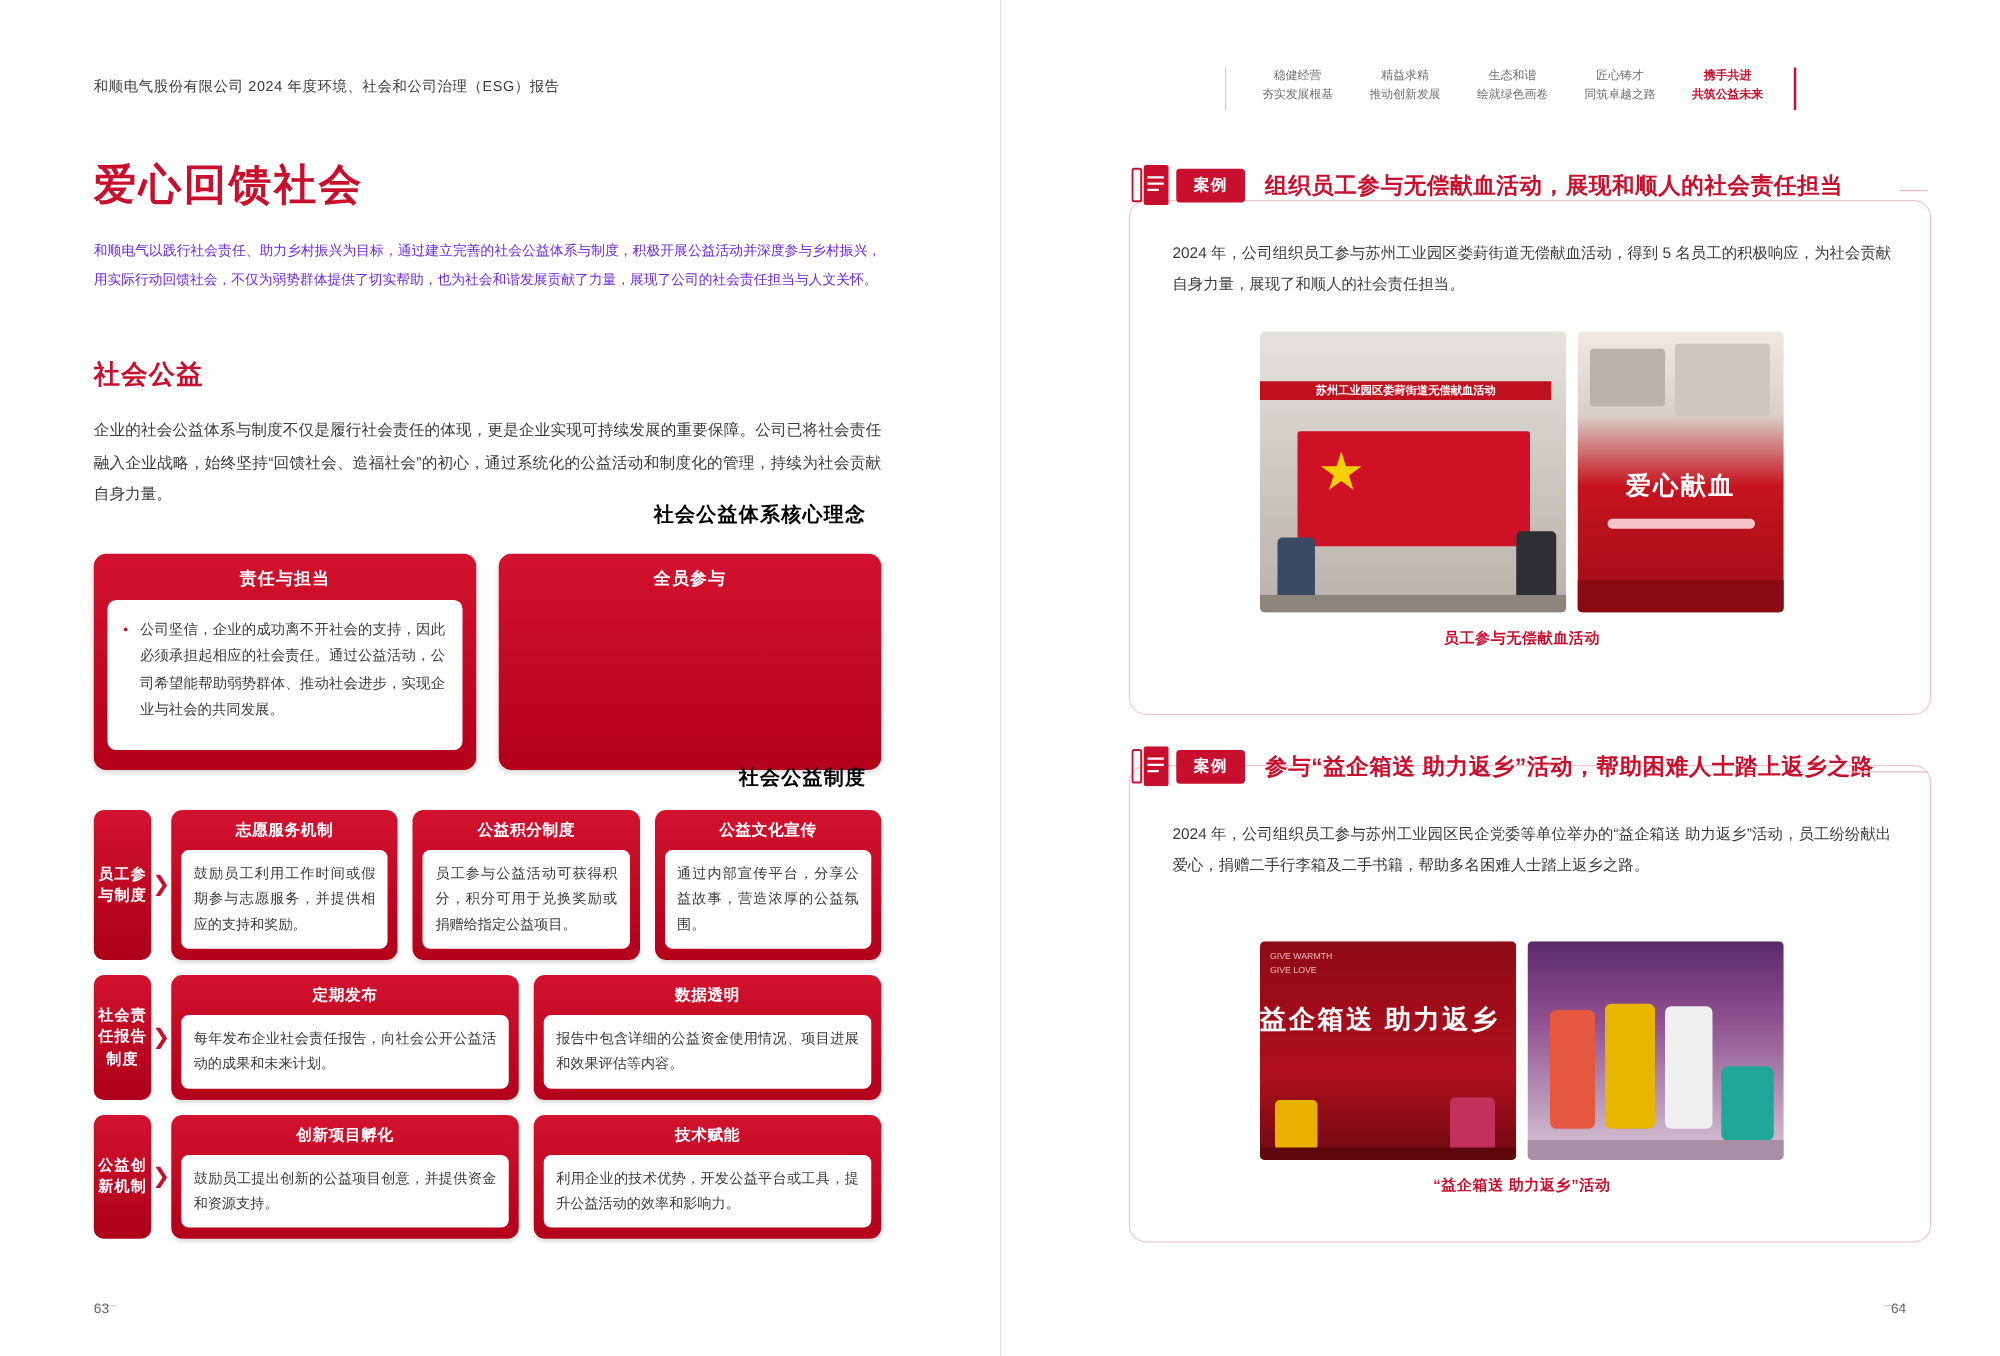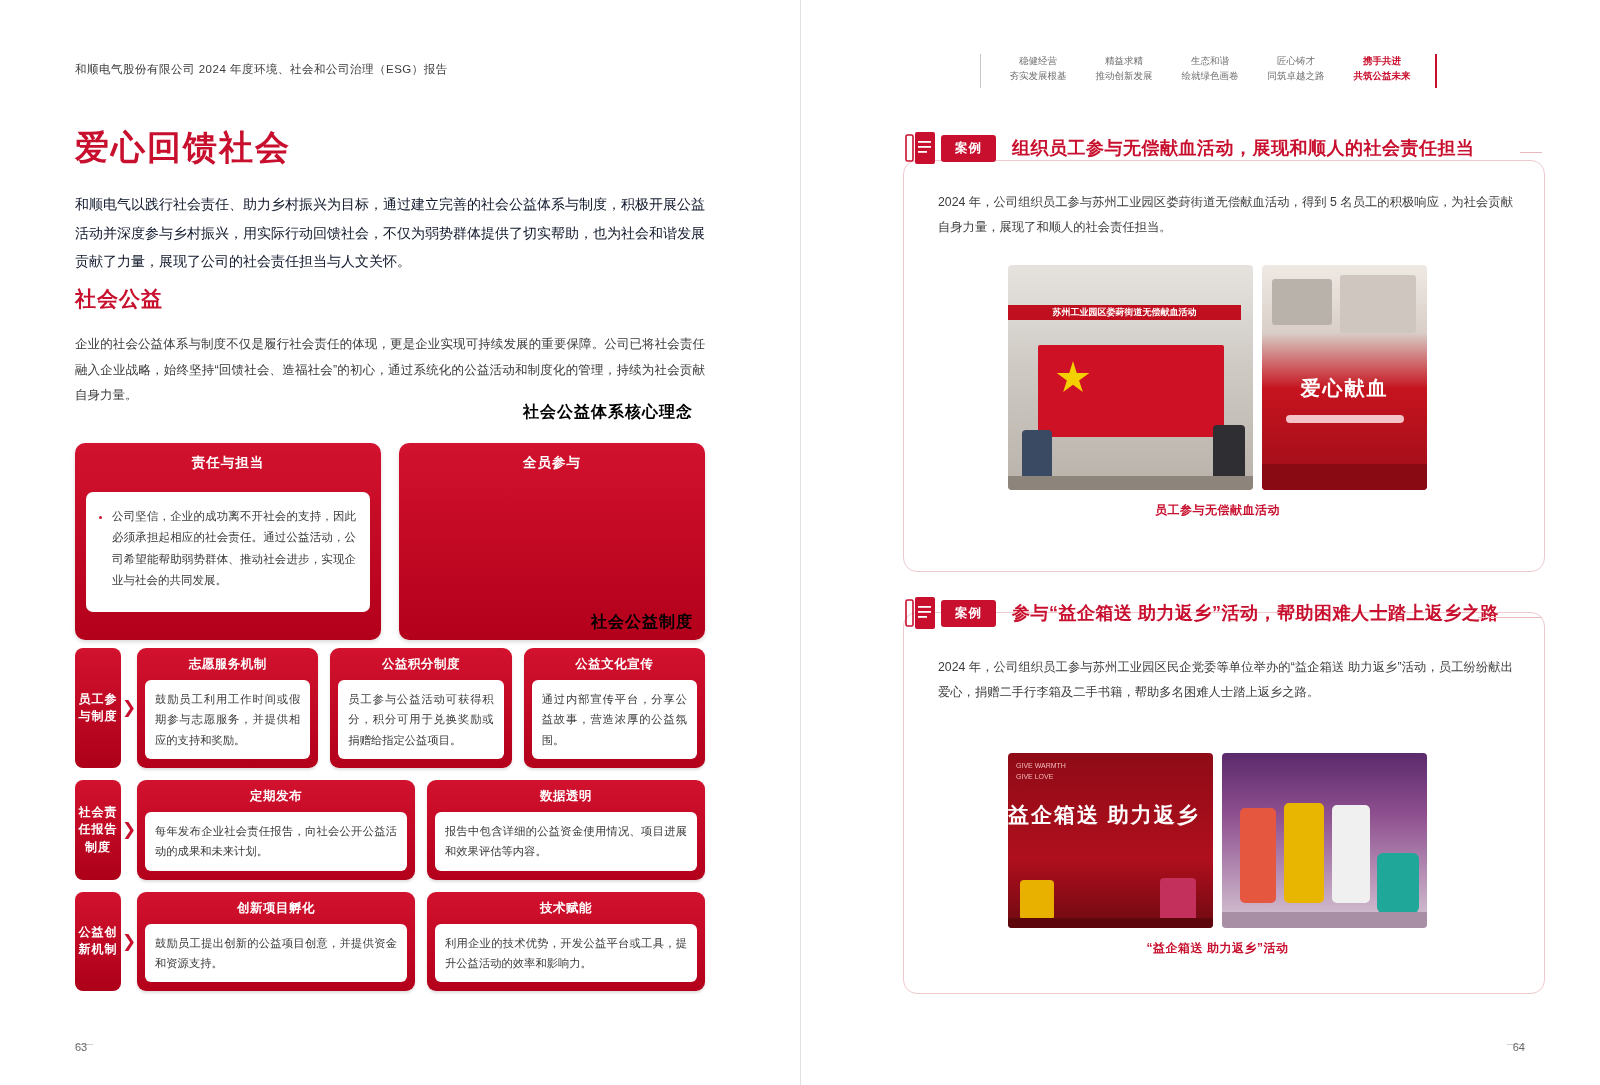--- a/index.html
+++ b/index.html
@@ -11,29 +11,29 @@
   .page{position:absolute;top:0;left:0;width:1600px;height:1085px;}
   
   .doc-header{position:absolute;left:75px;top:62px;font-size:11.5px;color:#3b3b3b;letter-spacing:.5px;}
   .nav{position:absolute;top:54px;left:980px;display:flex;gap:0;align-items:flex-start;}
   .nav .divider{width:1px;height:34px;background:#c9c9c9;margin-right:14px;}
   .nav-item{width:86px;text-align:center;font-size:9.5px;line-height:1.55;color:#6f6f6f;}
   .nav-item.active{color:#c8102e;font-weight:bold;}
   .nav .endbar{width:2px;height:34px;background:#c8102e;margin-left:10px;}
   
   .h1{position:absolute;left:75px;top:125px;font-size:34px;font-weight:bold;color:#c8102e;letter-spacing:2px;}
-  .intro{position:absolute;left:75px;top:190px;width:630px;font-size:14px;line-height:2.05;color:#0f172a;text-align:justify;}
+  .intro{position:absolute;left:75px;top:190px;width:630px;font-size:11px;line-height:2.05;color:#6d28d9;text-align:justify;}
   .h2{position:absolute;left:75px;top:285px;font-size:21px;font-weight:bold;color:#c8102e;letter-spacing:1px;}
   .intro2{position:absolute;left:75px;top:332px;width:630px;font-size:12.5px;line-height:2.05;color:#3a3a3a;text-align:justify;}
   .sec-title{position:absolute;width:630px;left:63px;text-align:right;font-size:16px;font-weight:bold;color:#000000;letter-spacing:1px;}
   
   .concept-wrap{position:absolute;left:75px;top:443px;width:630px;display:flex;gap:18px;}
   .concept{width:306px;border-radius:10px;background:linear-gradient(180deg,#d2122e 0%,#b3001b 100%);padding:0 0 12px 0;box-shadow:0 2px 4px rgba(0,0,0,.15);}
   .concept .ct{color:#fff;font-size:13.5px;font-weight:bold;text-align:center;padding:11px 0 4px;letter-spacing:1px;}
-  .concept .cb{background:#fff;border-radius:7px;margin:16px 11px;padding:14px 14px 14px 10px;min-height:92px;}
+  .concept .cb{background:#fff;border-radius:7px;margin:4px 11px;padding:14px 14px 14px 10px;min-height:92px;}
   .concept .cb ul{margin:0;padding-left:16px;}
   .concept .cb li{font-size:11.5px;line-height:1.85;color:#3a3a3a;text-align:justify;}
   .concept .cb li::marker{color:#c8102e;}
   
   .sys{position:absolute;left:75px;top:648px;width:630px;}
   .sys-row{display:flex;align-items:stretch;margin-bottom:12px;}
   .sys-tab{width:46px;border-radius:8px;background:linear-gradient(180deg,#d2122e 0%,#ad0019 100%);color:#fff;font-size:12px;font-weight:bold;
      display:flex;align-items:center;justify-content:center;text-align:center;line-height:1.45;padding:6px 0;letter-spacing:1px;}
   .arrow{width:16px;display:flex;align-items:center;justify-content:center;color:#c8102e;font-size:17px;}
   .sys-cards{flex:1;display:flex;gap:12px;}

